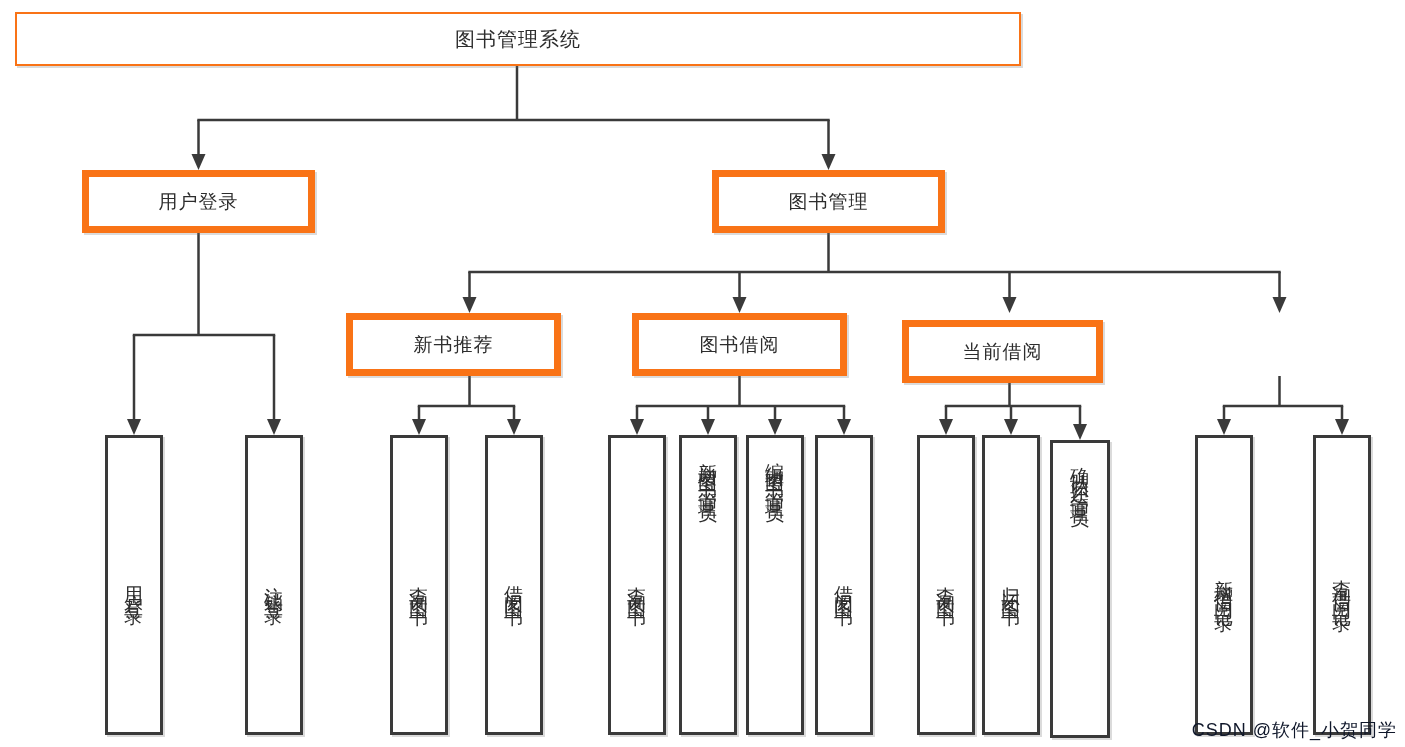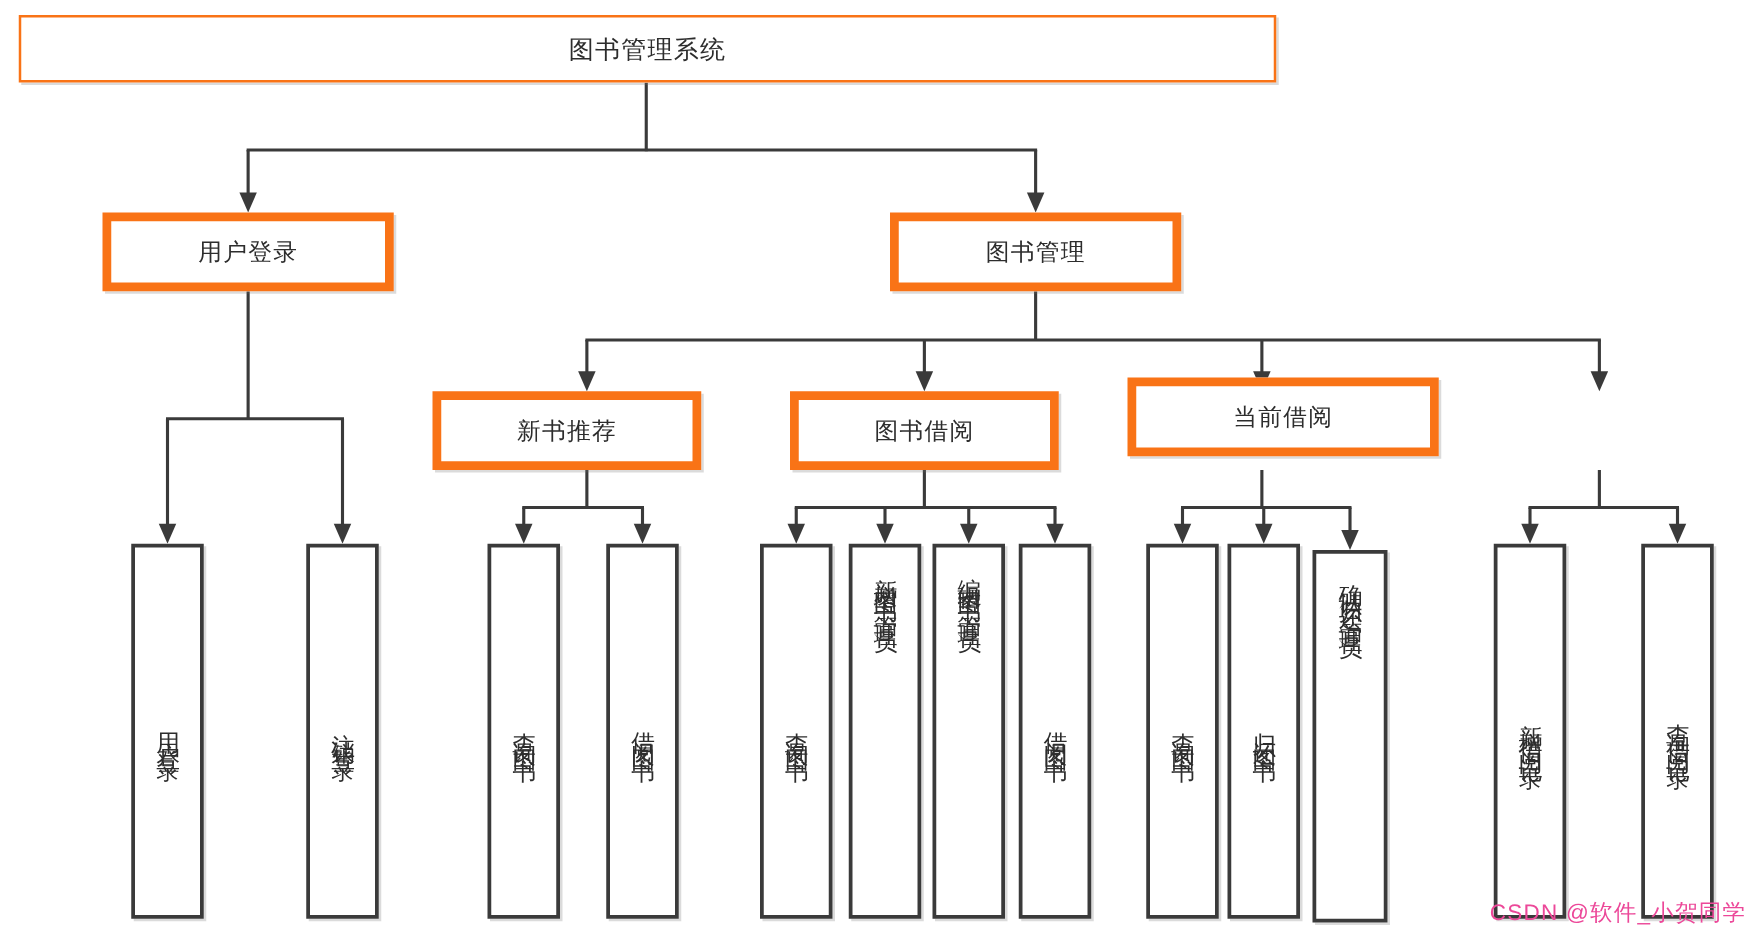--- a/index.html
+++ b/index.html
@@ -57,21 +57,21 @@
     line-height: 1;
     color: #2d2d2d;
   }
   .vbox.top .vtext { letter-spacing: 6px; }
   #watermark {
     position: absolute;
     right: 8px;
     bottom: 5px;
     z-index: 3;
     font-size: 18px;
-    color: #ec4899;
+    color: #0f172a;
     letter-spacing: 1px;
     pointer-events: none;
   }
 </style>
 </head>
 <body>
 
 <div id="canvas">
 
   <svg id="connector-layer" width="1405" height="747" viewBox="0 0 1405 747">
@@ -150,21 +150,21 @@
   <div class="hbox" style="left:712px; top:170px; width:233px; height:63px;text-align:right;">
     <span>图书管理</span>
   </div>
 
   <div class="hbox" style="left:346px; top:313px; width:215px; height:63px;">
     <span>新书推荐</span>
   </div>
   <div class="hbox" style="left:632px; top:313px; width:215px; height:63px;">
     <span>图书借阅</span>
   </div>
-  <div class="hbox" style="left:902px; top:302px; width:249px; height:63px;">
+  <div class="hbox" style="left:902px; top:320px; width:201px; height:63px;">
     <span>当前借阅</span>
   </div>
 
   <div class="vbox" style="left:105px; top:435px;">
     <span class="vtext">用户登录</span>
   </div>
   <div class="vbox" style="left:245px; top:435px;">
     <span class="vtext">注销登录</span>
   </div>
 

